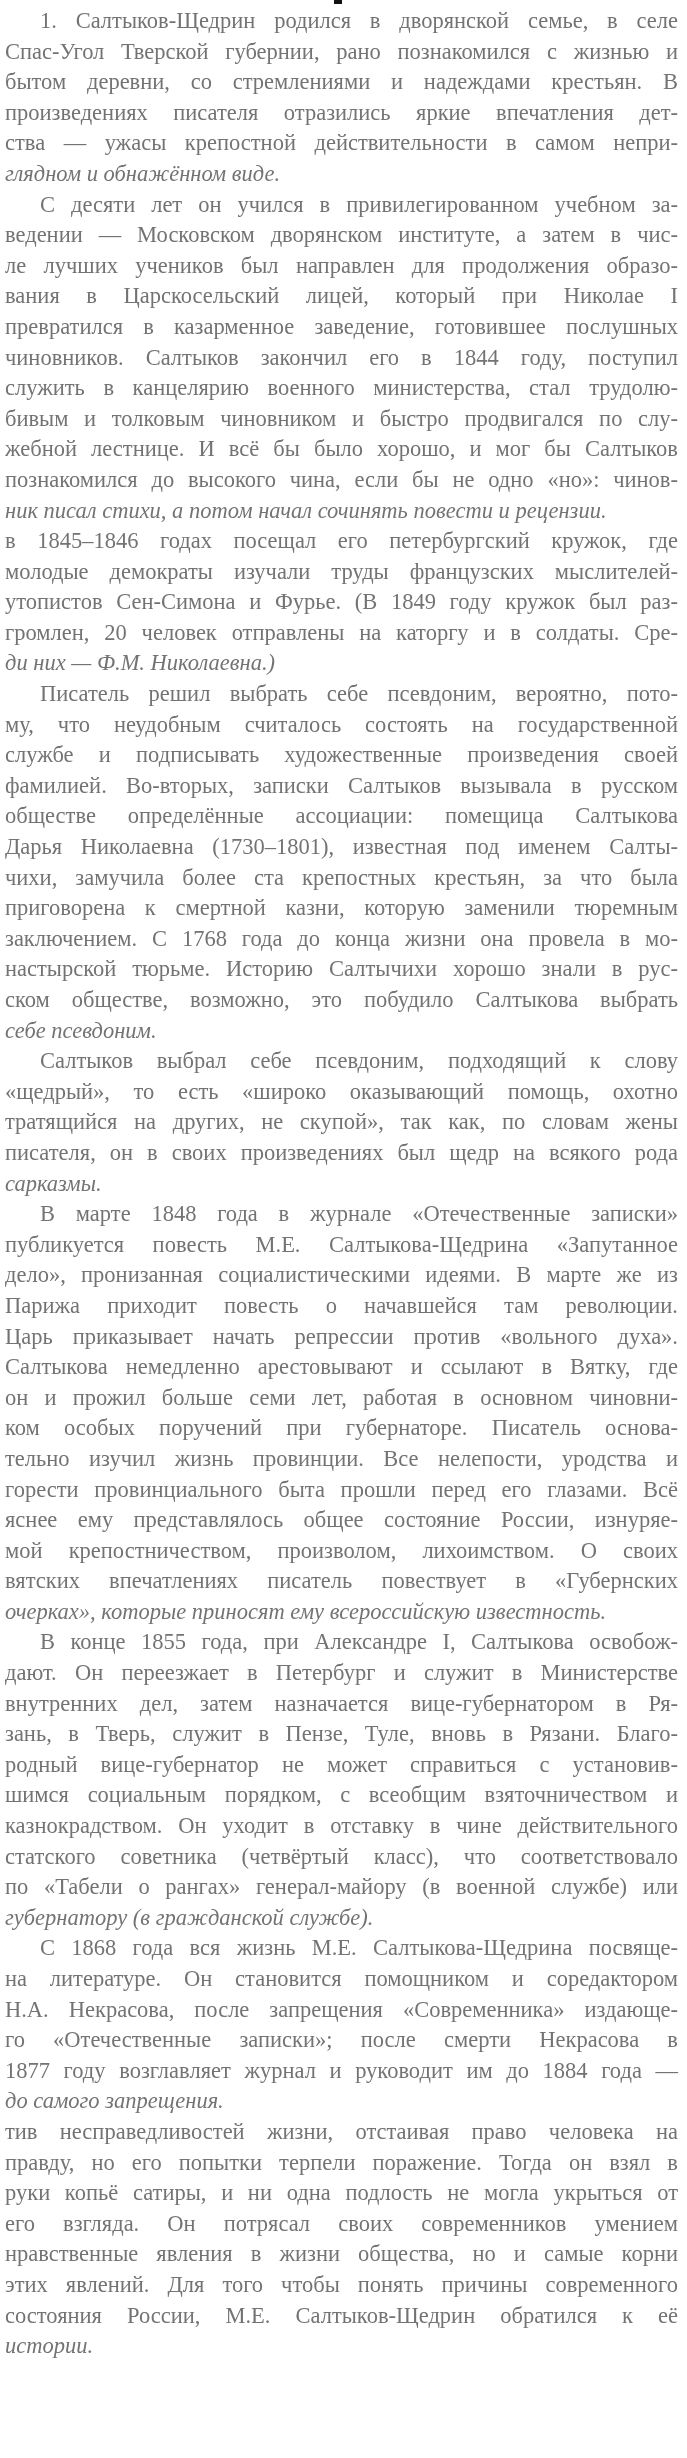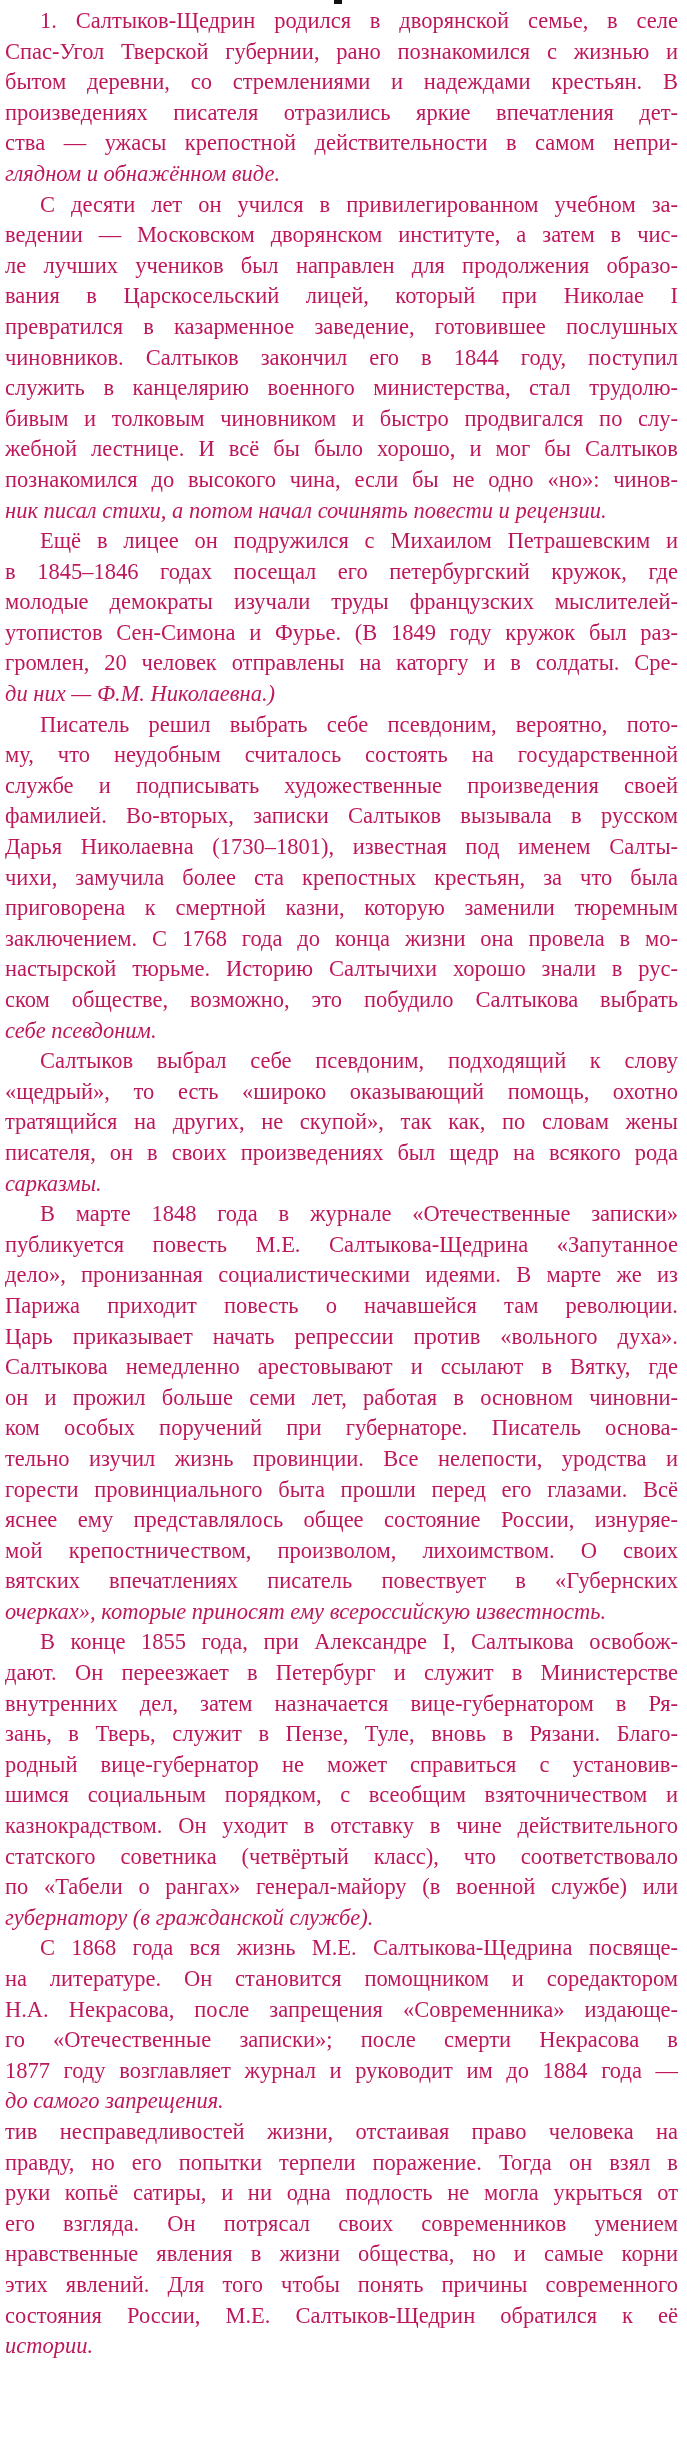--- a/index.html
+++ b/index.html
@@ -46,21 +46,21 @@
   }
   .line.last {
     text-align-last: left;
     font-style: italic;
     -moz-text-align-last: left;
   }
 </style>
 </head>
 <body>
 
-<div class="page" style="background: rgb(255, 255, 255); color: #be185d;">
+<div class="page" style="background: rgb(255, 255, 255); color: #737373;">
   <span class="top-fragment"></span>
   <div id="content">
       <div class="paragraph">
         <div class="line first">1. Салтыков-Щедрин родился в дворянской семье, в селе</div>
         <div class="line">Спас-Угол Тверской губернии, рано познакомился с жизнью и</div>
         <div class="line">бытом деревни, со стремлениями и надеждами крестьян. В</div>
         <div class="line">произведениях писателя отразились яркие впечатления дет-</div>
         <div class="line">ства — ужасы крепостной действительности в самом непри-</div>
         <div class="line last">глядном и обнажённом виде.</div>
       </div>
@@ -71,32 +71,32 @@
         <div class="line">вания в Царскосельский лицей, который при Николае I</div>
         <div class="line">превратился в казарменное заведение, готовившее послушных</div>
         <div class="line">чиновников. Салтыков закончил его в 1844 году, поступил</div>
         <div class="line">служить в канцелярию военного министерства, стал трудолю-</div>
         <div class="line">бивым и толковым чиновником и быстро продвигался по слу-</div>
         <div class="line">жебной лестнице. И всё бы было хорошо, и мог бы Салтыков</div>
         <div class="line">познакомился до высокого чина, если бы не одно «но»: чинов-</div>
         <div class="line last">ник писал стихи, а потом начал сочинять повести и рецензии.</div>
       </div>
       <div class="paragraph">
-        <div class="line first">Ещё в лицее он подружился с Михаилом Петрашевским и</div>
         <div class="line">в 1845–1846 годах посещал его петербургский кружок, где</div>
         <div class="line">молодые демократы изучали труды французских мыслителей-</div>
         <div class="line">утопистов Сен-Симона и Фурье. (В 1849 году кружок был раз-</div>
         <div class="line">громлен, 20 человек отправлены на каторгу и в солдаты. Сре-</div>
         <div class="line last">ди них — Ф.М. Николаевна.)</div>
       </div>
       <div class="paragraph">
         <div class="line first">Писатель решил выбрать себе псевдоним, вероятно, пото-</div>
         <div class="line">му, что неудобным считалось состоять на государственной</div>
         <div class="line">службе и подписывать художественные произведения своей</div>
         <div class="line">фамилией. Во-вторых, записки Салтыков вызывала в русском</div>
+        <div class="line">обществе определённые ассоциации: помещица Салтыкова</div>
         <div class="line">Дарья Николаевна (1730–1801), известная под именем Салты-</div>
         <div class="line">чихи, замучила более ста крепостных крестьян, за что была</div>
         <div class="line">приговорена к смертной казни, которую заменили тюремным</div>
         <div class="line">заключением. С 1768 года до конца жизни она провела в мо-</div>
         <div class="line">настырской тюрьме. Историю Салтычихи хорошо знали в рус-</div>
         <div class="line">ском обществе, возможно, это побудило Салтыкова выбрать</div>
         <div class="line last">себе псевдоним.</div>
       </div>
       <div class="paragraph">
         <div class="line first">Салтыков выбрал себе псевдоним, подходящий к слову</div>

